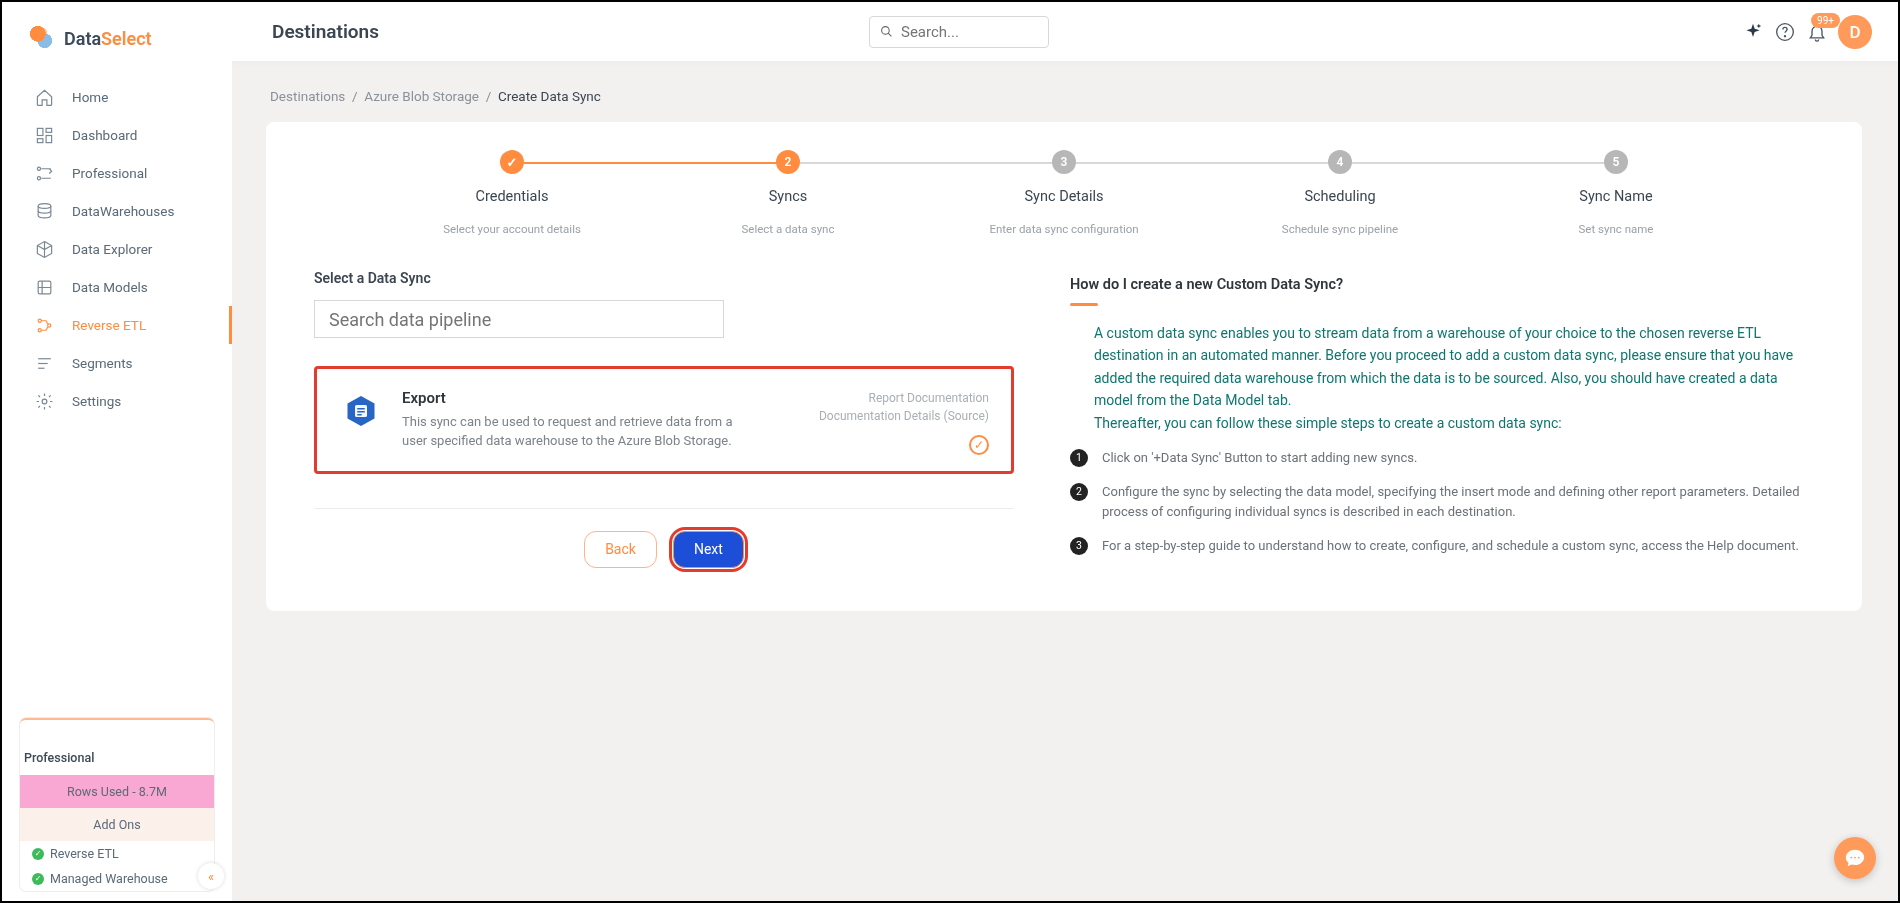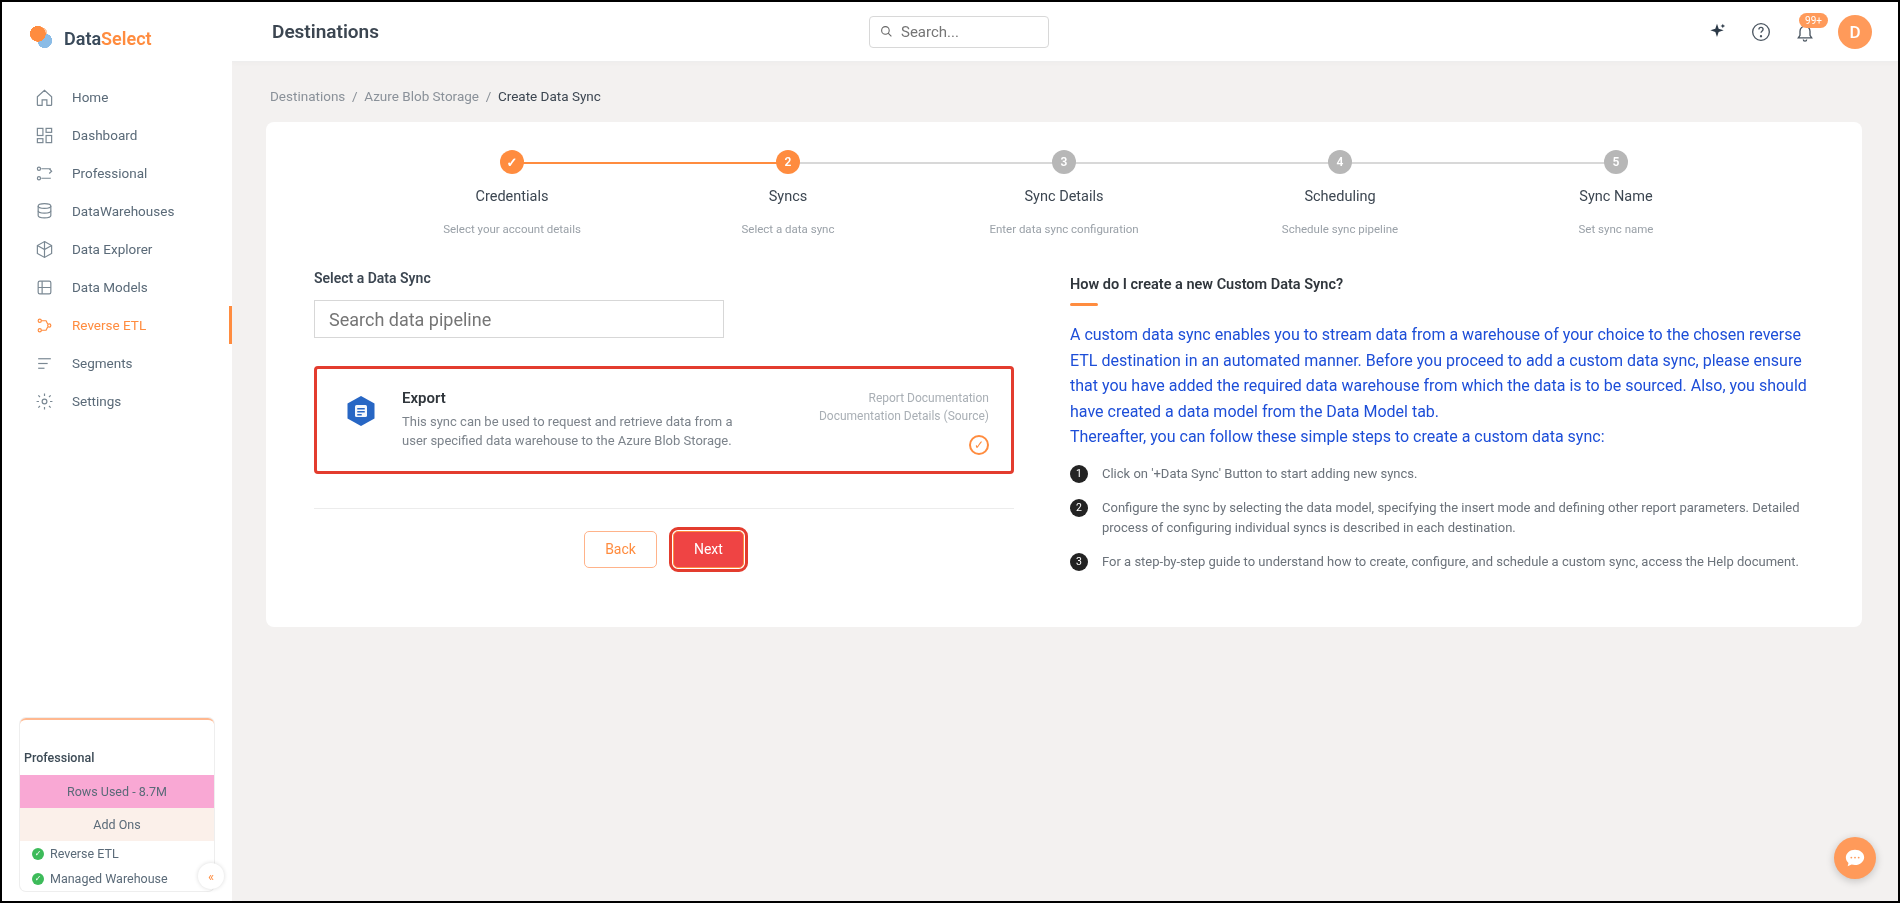--- a/index.html
+++ b/index.html
@@ -30,21 +30,21 @@
   .collapse-chevrons { position:absolute; bottom:12px; right:8px; width:26px; height:26px; border-radius:50%; background:#fff; box-shadow:0 0 4px rgba(0,0,0,0.15); display:flex; align-items:center; justify-content:center; color:#ff8c3f; font-size:13px; cursor:pointer;}
 
   
   .main { flex:1; background:#f3f1f0; display:flex; flex-direction:column; min-width:0; }
   .topbar { background:#fff; height:60px; display:flex; align-items:center; padding:0 26px 0 40px; gap:20px; border-bottom:1px solid #eee; box-shadow:0 2px 4px rgba(0,0,0,0.02);}
   .page-title { font-size:19px; font-weight:600; color:#3c4651; flex:0 0 auto; margin-right:40px;}
   .search-wrap { width:180px; border:1px solid #d8d8d8; border-radius:4px; height:32px; display:flex; align-items:center; padding:0 10px; gap:8px; color:#888; margin-left:430px;}
   .search-wrap input { border:none; outline:none; width:100%; font-size:15px; color:#555; background:transparent;}
   .search-wrap svg { width:15px; height:15px; stroke:#666; fill:none; stroke-width:2; }
   .top-spacer { flex:1; }
-  .top-icons { display:flex; align-items:center; gap:22px; }
+  .top-icons { display:flex; align-items:center; gap:10px; }
   .top-ico { width:22px; height:22px; display:flex; align-items:center; justify-content:center; position:relative; cursor:pointer;}
   .top-ico svg { width:20px; height:20px; fill:none; stroke:#4a5560; stroke-width:1.6; }
   .sparkle svg { fill:#2b3947; stroke:none;}
   .notif-badge { position:absolute; top:-8px; right:-12px; background:#ff9a5a; color:#fff; font-size:10px; padding:2px 6px; border-radius:9px; }
   .avatar { width:34px; height:34px; border-radius:50%; background:#ff9a5a; color:#fff; display:flex; align-items:center; justify-content:center; font-size:17px; font-weight:500; cursor:pointer;}
 
   .content { padding:20px 36px 30px 34px; overflow:auto; flex:1; }
   .breadcrumb { font-size:13.5px; color:#8a9199; margin:6px 0 18px 4px; }
   .breadcrumb a { color:#8a9199; text-decoration:none; }
   .breadcrumb .current { color:#3c4651; }
@@ -76,27 +76,27 @@
   .sync-icon { width:44px; height:44px; display:flex; align-items:center; justify-content:center; }
   .sync-icon svg { width:36px; height:36px; }
   .sync-body { flex:1; }
   .sync-title { font-size:15px; font-weight:600; color:#30363c; margin-bottom:6px; }
   .sync-desc { font-size:13px; color:#7c838b; line-height:1.45; max-width:340px; }
   .sync-meta { text-align:right; font-size:12px; color:#a9afb5; line-height:1.5; padding-top:0; }
   .sel-check { position:absolute; right:22px; bottom:16px; width:20px; height:20px; border:2px solid #ff8c3f; border-radius:50%; display:flex; align-items:center; justify-content:center; color:#ff8c3f; font-size:12px;}
 
   .divider-line { height:1px; background:#ececec; margin:34px 0 22px; }
   .btn-row { display:flex; align-items:center; justify-content:center; gap:16px; margin-top:4px; }
-  .btn { height:37px; padding:0 20px; border-radius:5px; font-size:14px; cursor:pointer; display:inline-flex; align-items:center; }
+  .btn { height:37px; padding:0 20px; border-radius:12px; font-size:14px; cursor:pointer; display:inline-flex; align-items:center; }
   .btn-back { background:#fff; border:1px solid #ffb38a; color:#ff8c3f; }
-  .btn-next { background:#ef4444; border:1px solid #ff8c3f; color:#fff; outline:3px solid #e33c2e; outline-offset:1px; }
+  .btn-next { background:#1d4ed8; border:1px solid #ff8c3f; color:#fff; outline:3px solid #e33c2e; outline-offset:1px; }
 
   .help-title { font-size:14.5px; font-weight:600; color:#30363c; margin-bottom:10px; }
   .help-underline { width:28px; height:3px; background:#ff8c3f; border-radius:2px; margin-bottom:16px;}
-  .help-p { font-size:16px; color:#1d4ed8; line-height:1.6; margin-bottom:14px; }
+  .help-p { font-size:14px; color:#0f766e; line-height:1.6; margin-bottom:14px;margin-left:24px; }
   .help-list { list-style:none; }
   .help-list li { display:flex; gap:14px; margin-bottom:14px; font-size:13px; color:#6b727a; line-height:1.55; }
   .bullet-num { flex:0 0 18px; width:18px; height:18px; border-radius:50%; background:#232323; color:#fff; font-size:10.5px; display:flex; align-items:center; justify-content:center; margin-top:1px;}
 
   .fab { position:absolute; right:22px; bottom:22px; width:42px; height:42px; border-radius:50%; background:#ff9a5a; display:flex; align-items:center; justify-content:center; cursor:pointer; box-shadow:0 2px 8px rgba(0,0,0,0.2);}
   .fab svg { width:22px; height:22px; fill:#fff; }
 </style>
 </head>
 <body>
 

